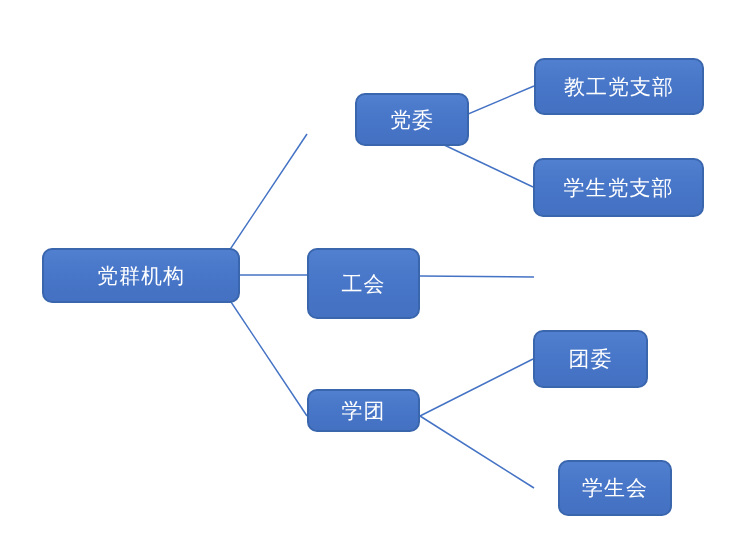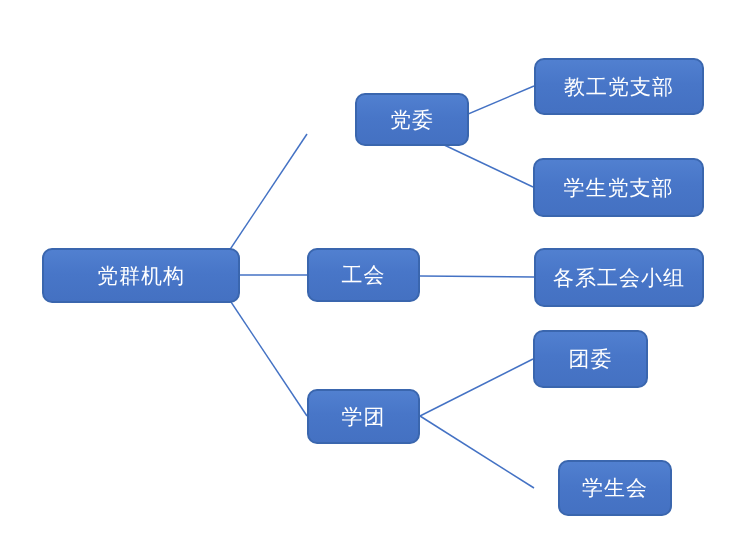--- a/index.html
+++ b/index.html
@@ -34,22 +34,22 @@
     letter-spacing: 1px;
     border: 2px solid #3A66AE;
     border-radius: 10px;
     background: linear-gradient(180deg, #5180D0 0%, #4876C8 45%, #4471C2 100%);
     cursor: default;
     user-select: none;
   }
   
   .n-root      { left: 42px;  top: 248px; width: 198px; height: 55px; }
   .n-dangwei   { left: 307px; top: 93px; width: 114px; height: 53px; margin-left: 48px; }
-  .n-gonghui   { left: 307px; top: 248px; width: 113px; height: 54px; }
-  .n-xuetuan   { left: 307px; top: 389px; width: 113px; height: 55px; text-align: right; }
+  .n-gonghui   { left: 307px; top: 248px; width: 113px; height: 71px; }
+  .n-xuetuan   { left: 307px; top: 389px; width: 113px; height: 43px; text-align: right; }
   .n-jiaogong  { left: 534px; top: 58px;  width: 170px; height: 57px; }
   .n-xsdzb     { left: 533px; top: 158px; width: 171px; height: 59px; align-items: center; }
   .n-gexi      { left: 534px; top: 248px; width: 170px; height: 59px; }
   .n-tuanwei   { left: 533px; top: 330px; width: 115px; height: 58px; text-align: right; }
   .n-xsh       { left: 534px; top: 460px; width: 114px; height: 56px; margin-left: 24px; }
 </style>
 </head>
 <body>
 
 <div class="canvas">
@@ -82,23 +82,20 @@
   </div>
 
   <div class="node n-jiaogong">
     <span>教工党支部</span>
   </div>
 
   <div class="node n-xsdzb">
     <span>学生党支部</span>
   </div>
 
-  <div class="node n-gexi">
-    <span>各系工会小组</span>
-  </div>
 
   <div class="node n-tuanwei">
     <span>团委</span>
   </div>
 
   <div class="node n-xsh">
     <span>学生会</span>
   </div>
 
 </div>

